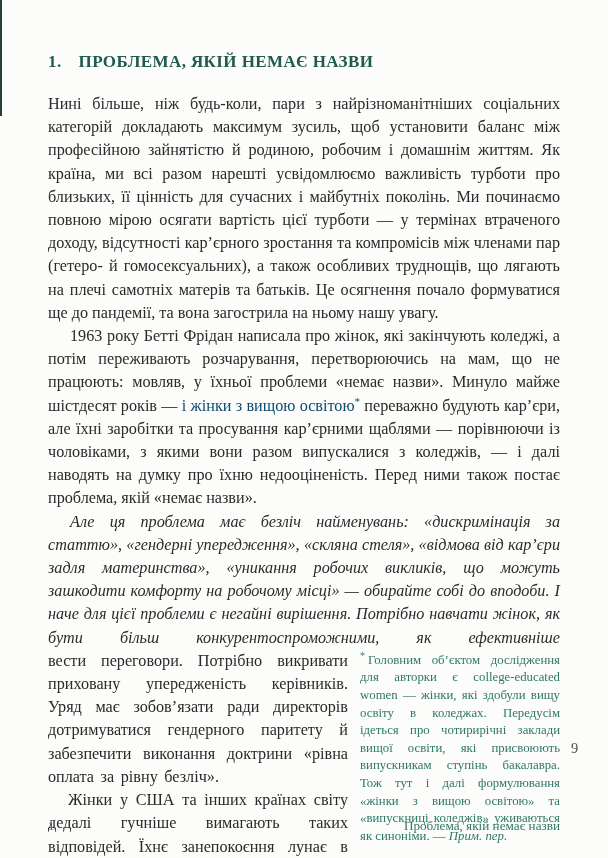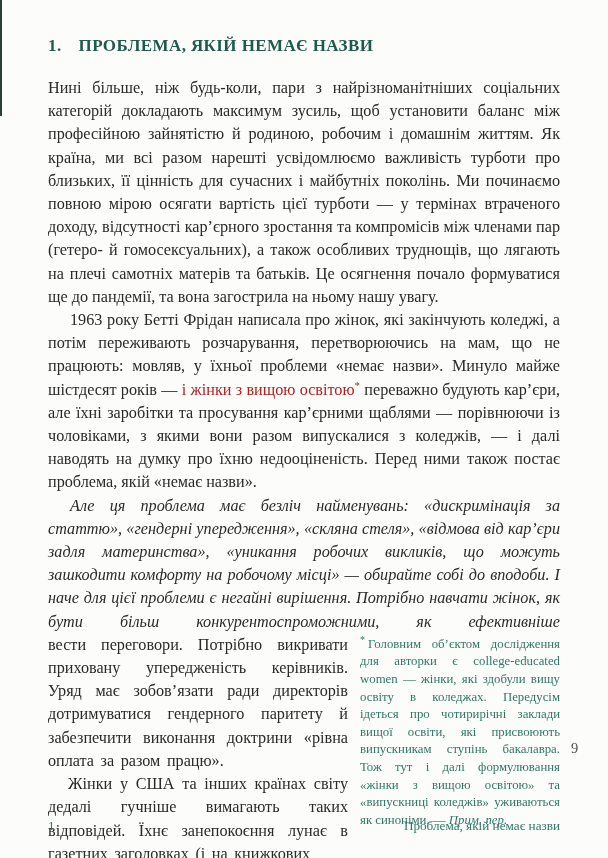--- a/index.html
+++ b/index.html
@@ -17,38 +17,38 @@
     left: 0; top: 0;
     width: 2px; height: 116px;
     background: #2c3e3a;
   }
   .page {
     position: absolute;
     left: 48px; top: 36px;
     width: 512px;
   }
   h1.chapter {
-    margin: 0 0 21px 0;
+    margin: 16px 0 21px 0;
     font-size: 17px;
     font-weight: 600;
     letter-spacing: 0.4px;
     color: #1f5a4f;
     white-space: nowrap;
   }
   h1.chapter .num { display: inline-block; margin-right: 17px; }
   .body-text p {
     margin: 0;
     font-size: 16.2px;
     line-height: 23.2px;
     text-align: justify;
     text-indent: 22px;
   }
   .body-text p.no-indent { text-indent: 0; margin-top: 8px; }
   .body-text p.force-justify { text-align-last: justify; font-style: italic; }
-  .teal { color: #b91c1c; font-family: Liberation Serif, serif; }
+  .teal { color: #0c4a6e; font-family: Liberation Serif, serif; }
   sup.ref {
     font-size: 11px;
     line-height: 0;
     vertical-align: super;
   }
   .columns {
     display: flex;
     gap: 12px;
     margin-top: 0;
   }
@@ -102,21 +102,21 @@
   <h1 class="chapter"><span class="num">1.</span><span>ПРОБЛЕМА, ЯКІЙ НЕМАЄ НАЗВИ</span></h1>
 
   <div class="body-text">
     <p class="no-indent">Нині більше, ніж будь-коли, пари з найрізноманітніших соціальних категорій докладають максимум зусиль, щоб установити баланс між професійною зайнятістю й родиною, робочим і домашнім життям. Як країна, ми всі разом нарешті усвідомлюємо важливість турботи про близьких, її цінність для сучасних і майбутніх поколінь. Ми починаємо повною мірою осягати вартість цієї турботи — у термінах втраченого доходу, відсутності кар’єрного зростання та компромісів між членами пар (гетеро- й гомосексуальних), а також особливих труднощів, що лягають на плечі самотніх матерів та батьків. Це осягнення почало формуватися ще до пандемії, та вона загострила на ньому нашу увагу.</p>
     <p><span>1963 року Бетті Фрідан написала про жінок, які закінчують коледжі, а потім переживають розчарування, перетворюючись на мам, що не працюють: мовляв, у їхньої проблеми «немає назви». Минуло майже шістдесят років — </span><span class="teal">і жінки з вищою освітою</span><sup class="ref teal">*</sup><span> переважно будують кар’єри, але їхні заробітки та просування кар’єрними щаблями — порівнюючи із чоловіками, з якими вони разом випускалися з коледжів, — і далі наводять на думку про їхню недооціненість. Перед ними також постає проблема, якій «немає назви».</span></p>
     <p class="force-justify">Але ця проблема має безліч найменувань: «дискримінація за статтю», «гендерні упередження», «скляна стеля», «відмова від кар’єри задля материнства», «уникання робочих викликів, що можуть зашкодити комфорту на робочому місці» — обирайте собі до вподоби. І наче для цієї проблеми є негайні вирішення. Потрібно навчати жінок, як бути більш конкурентоспроможними, як ефективніше</p>
   </div>
 
   <div class="columns">
     <div class="col-left">
-      <p>вести переговори. Потрібно викривати приховану упередженість керівників. Уряд має зобов’язати ради директорів дотримуватися гендерного паритету й забезпечити виконання доктрини «рівна оплата за разом працю».</p>
+      <p>вести переговори. Потрібно викривати приховану упередженість керівників. Уряд має зобов’язати ради директорів дотримуватися гендерного паритету й забезпечити виконання доктрини «рівна оплата за рівну безліч».</p>
       <p class="indent">Жінки у США та інших країнах світу дедалі гучніше вимагають таких відповідей. Їхнє занепокоєння лунає в газетних заголовках (і на книжкових</p>
     </div>
     <div class="col-right">
       <div class="footnote"><sup>*</sup><span>Головним об’єктом дослідження для авторки є college-educated women — жінки, які здобули вищу освіту в коледжах. Передусім ідеться про чотирирічні заклади вищої освіти, які присвоюють випускникам ступінь бакалавра. Тож тут і далі формулювання «жінки з вищою освітою» та «випускниці коледжів» уживаються як синоніми. — </span><em>Прим. пер.</em></div>
     </div>
   </div>
 
 </div>
 
 <div class="page-number">9</div>

